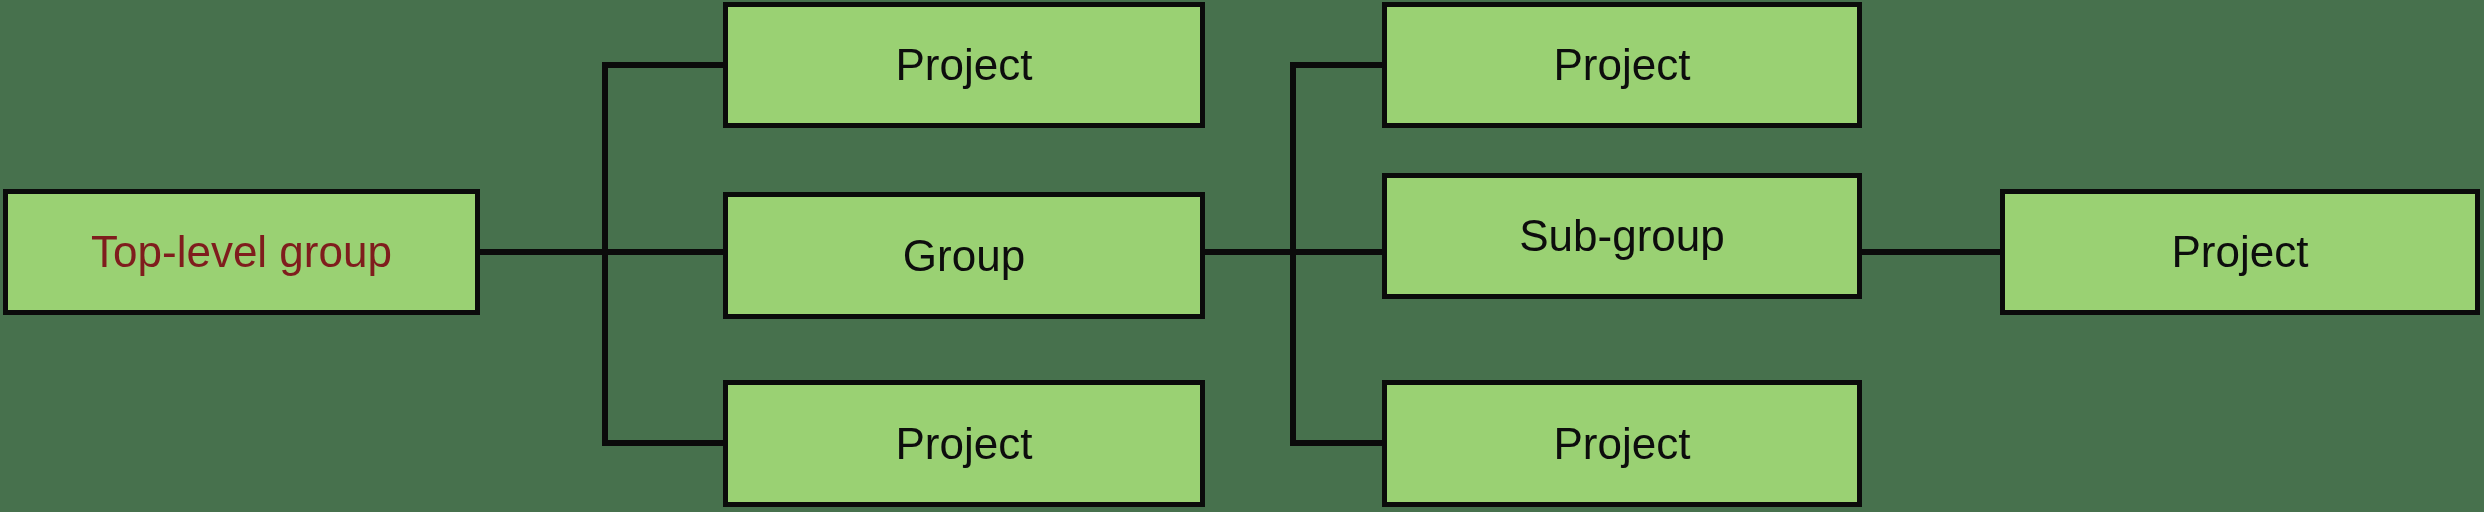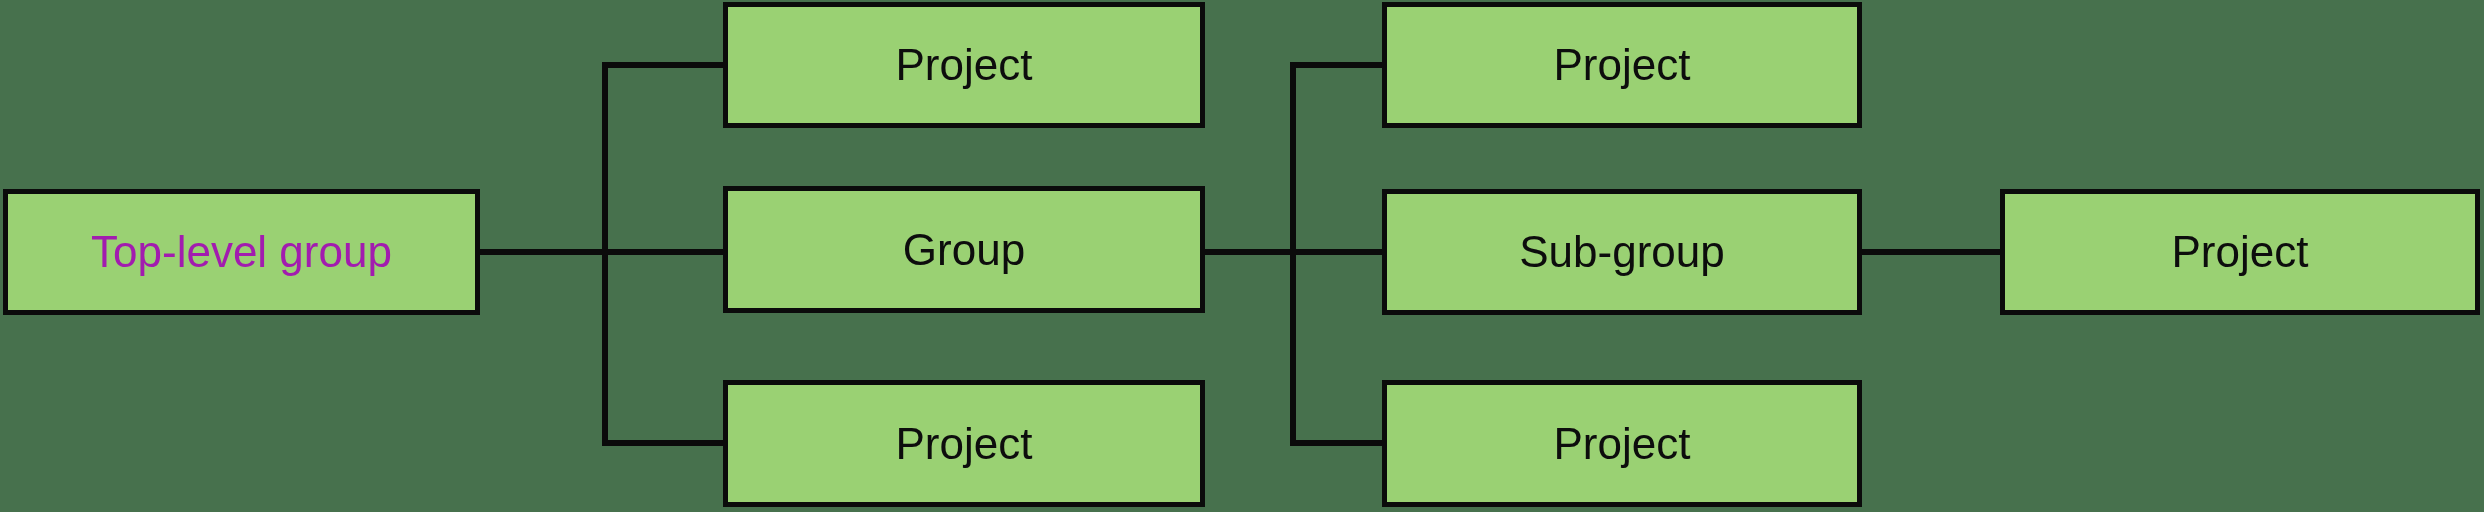--- a/index.html
+++ b/index.html
@@ -37,21 +37,21 @@
 <div class="canvas" style="background: rgb(71, 113, 77);">
     <div class="edge" style="left: 480px; top: 249px; width: 245px; height: 6px; background: rgb(11, 11, 11);"></div>
     <div class="edge" style="left: 602px; top: 62px; width: 6px; height: 384px; background: rgb(11, 11, 11);"></div>
     <div class="edge" style="left: 602px; top: 62px; width: 123px; height: 6px; background: rgb(11, 11, 11);"></div>
     <div class="edge" style="left: 602px; top: 440px; width: 123px; height: 6px; background: rgb(11, 11, 11);"></div>
     <div class="edge" style="left: 1205px; top: 249px; width: 179px; height: 6px; background: rgb(11, 11, 11);"></div>
     <div class="edge" style="left: 1290px; top: 62px; width: 6px; height: 384px; background: rgb(11, 11, 11);"></div>
     <div class="edge" style="left: 1290px; top: 62px; width: 94px; height: 6px; background: rgb(11, 11, 11);"></div>
     <div class="edge" style="left: 1290px; top: 440px; width: 94px; height: 6px; background: rgb(11, 11, 11);"></div>
     <div class="edge" style="left: 1860px; top: 249px; width: 142px; height: 6px; background: rgb(11, 11, 11);"></div>
-    <div class="node" style="left: 3px; top: 189px; width: 477px; height: 126px; background: rgb(154, 209, 115); border-color: rgb(11, 11, 11); color: #a21caf;">Top-level group</div>
+    <div class="node" style="left: 3px; top: 189px; width: 477px; height: 126px; background: rgb(154, 209, 115); border-color: rgb(11, 11, 11); color: #7f1d1d;">Top-level group</div>
     <div class="node" style="left: 723px; top: 2px; width: 482px; height: 126px; background: rgb(154, 209, 115); border-color: rgb(11, 11, 11); color: rgb(13, 13, 13);">Project</div>
-    <div class="node" style="left: 723px; top: 186px; width: 482px; height: 127px; background: rgb(154, 209, 115); border-color: rgb(11, 11, 11); color: rgb(13, 13, 13);">Group</div>
+    <div class="node" style="left: 723px; top: 192px; width: 482px; height: 127px; background: rgb(154, 209, 115); border-color: rgb(11, 11, 11); color: rgb(13, 13, 13);">Group</div>
     <div class="node" style="left: 723px; top: 380px; width: 482px; height: 127px; background: rgb(154, 209, 115); border-color: rgb(11, 11, 11); color: rgb(13, 13, 13);">Project</div>
     <div class="node" style="left: 1382px; top: 2px; width: 480px; height: 126px; background: rgb(154, 209, 115); border-color: rgb(11, 11, 11); color: rgb(13, 13, 13);">Project</div>
-    <div class="node" style="left: 1382px; top: 189px; width: 480px; height: 126px; background: rgb(154, 209, 115); border-color: rgb(11, 11, 11); color: rgb(13, 13, 13);">Sub-group</div>
+    <div class="node" style="left: 1382px; top: 173px; width: 480px; height: 126px; background: rgb(154, 209, 115); border-color: rgb(11, 11, 11); color: rgb(13, 13, 13);">Sub-group</div>
     <div class="node" style="left: 1382px; top: 380px; width: 480px; height: 127px; background: rgb(154, 209, 115); border-color: rgb(11, 11, 11); color: rgb(13, 13, 13);">Project</div>
     <div class="node" style="left: 2000px; top: 189px; width: 480px; height: 126px; background: rgb(154, 209, 115); border-color: rgb(11, 11, 11); color: rgb(13, 13, 13);">Project</div>
   </div>
 
 </body></html>

